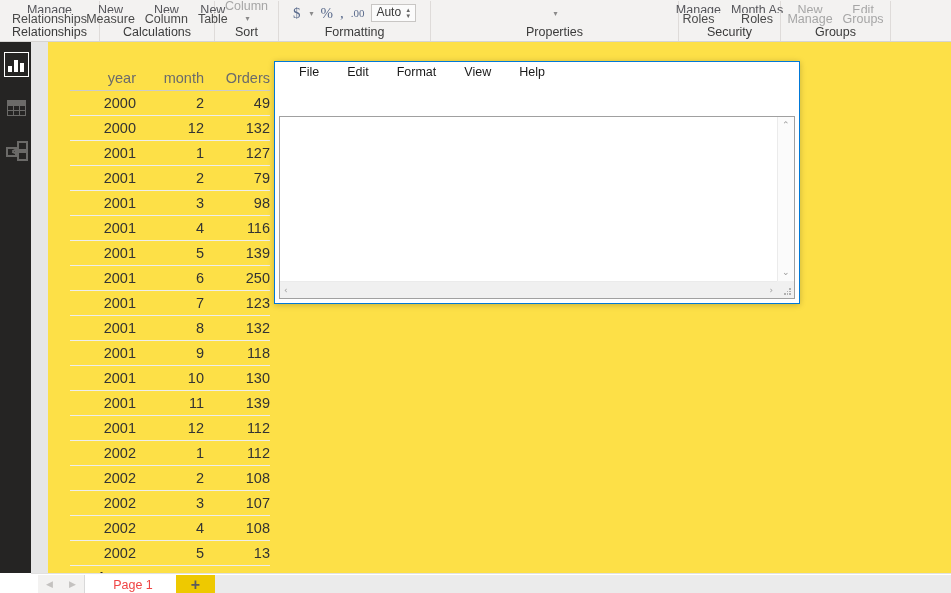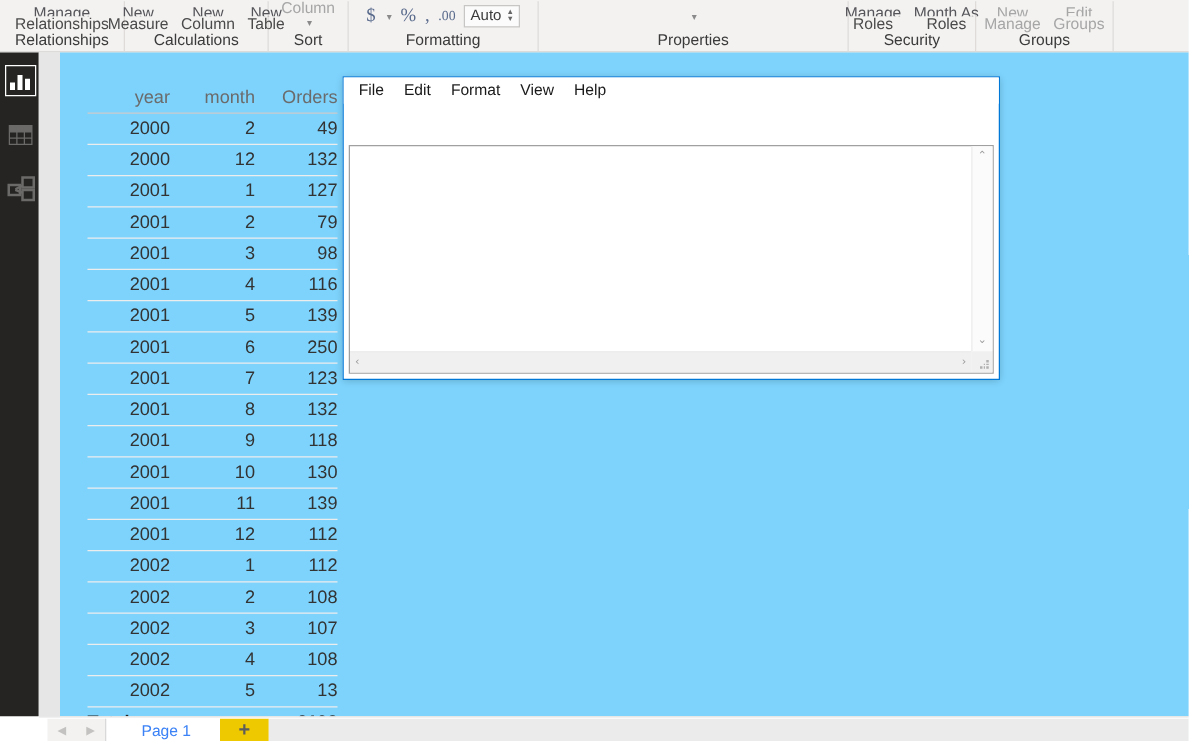--- a/index.html
+++ b/index.html
@@ -185,21 +185,21 @@
     left: 31px; top: 42px;
     width: 17px; height: 531px;
     background: #e6e6e6;
   }
 
   
   #canvas {
     position: absolute;
     left: 48px; top: 42px;
     width: 903px; height: 531px;
-    background: #7dd3fc;
+    background: #fde047;
   }
   #matrix {
     position: absolute;
     left: 22px; top: 24px;
     width: 200px;
     font-size: 14.5px;
     color: #333333;
   }
   table.mtx {
     border-collapse: collapse;
@@ -255,21 +255,21 @@
   .arrow {
     font-size: 9px;
     color: #c4c2c0;
     line-height: 9px;
   }
   #tab-page1 {
     position: absolute;
     left: 62px; top: 1px;
     width: 80px; height: 19px;
     font-size: 12.5px;
-    color: #3b82f6;
+    color: #ef4444;
     line-height: 20px;
     text-align: center;
   }
   #tab-add {
     position: absolute;
     left: 145px; top: 1px;
     width: 39px; height: 19px;
     background: #eec900;
     display: flex;
     align-items: center;
@@ -361,22 +361,22 @@
     color: #1a1a1a;
   }
   .wbtn .gl-min { width: 10px; height: 1px; background: #1a1a1a; display: block; }
   .wbtn .gl-max { width: 10px; height: 10px; border: 1px solid #1a1a1a; box-sizing: border-box; display: block; }
   .wbtn .gl-close { font-size: 14px; line-height: 14px; font-family: "DejaVu Sans", sans-serif; }
   #np-menubar {
     height: 21px;
     background: #ffffff;
     display: flex;
     align-items: center;
-    padding-left: 4px;
-    gap: 0px;
+    padding-left: 16px;
+    gap: 12px;
   }
   .np-menu {
     font-size: 12.5px;
     color: #1a1a1a;
     padding: 1px 8px 2px 8px;
     line-height: 15px;
   }
   #np-editarea {
     position: absolute;
     left: 4px; top: 54px;

